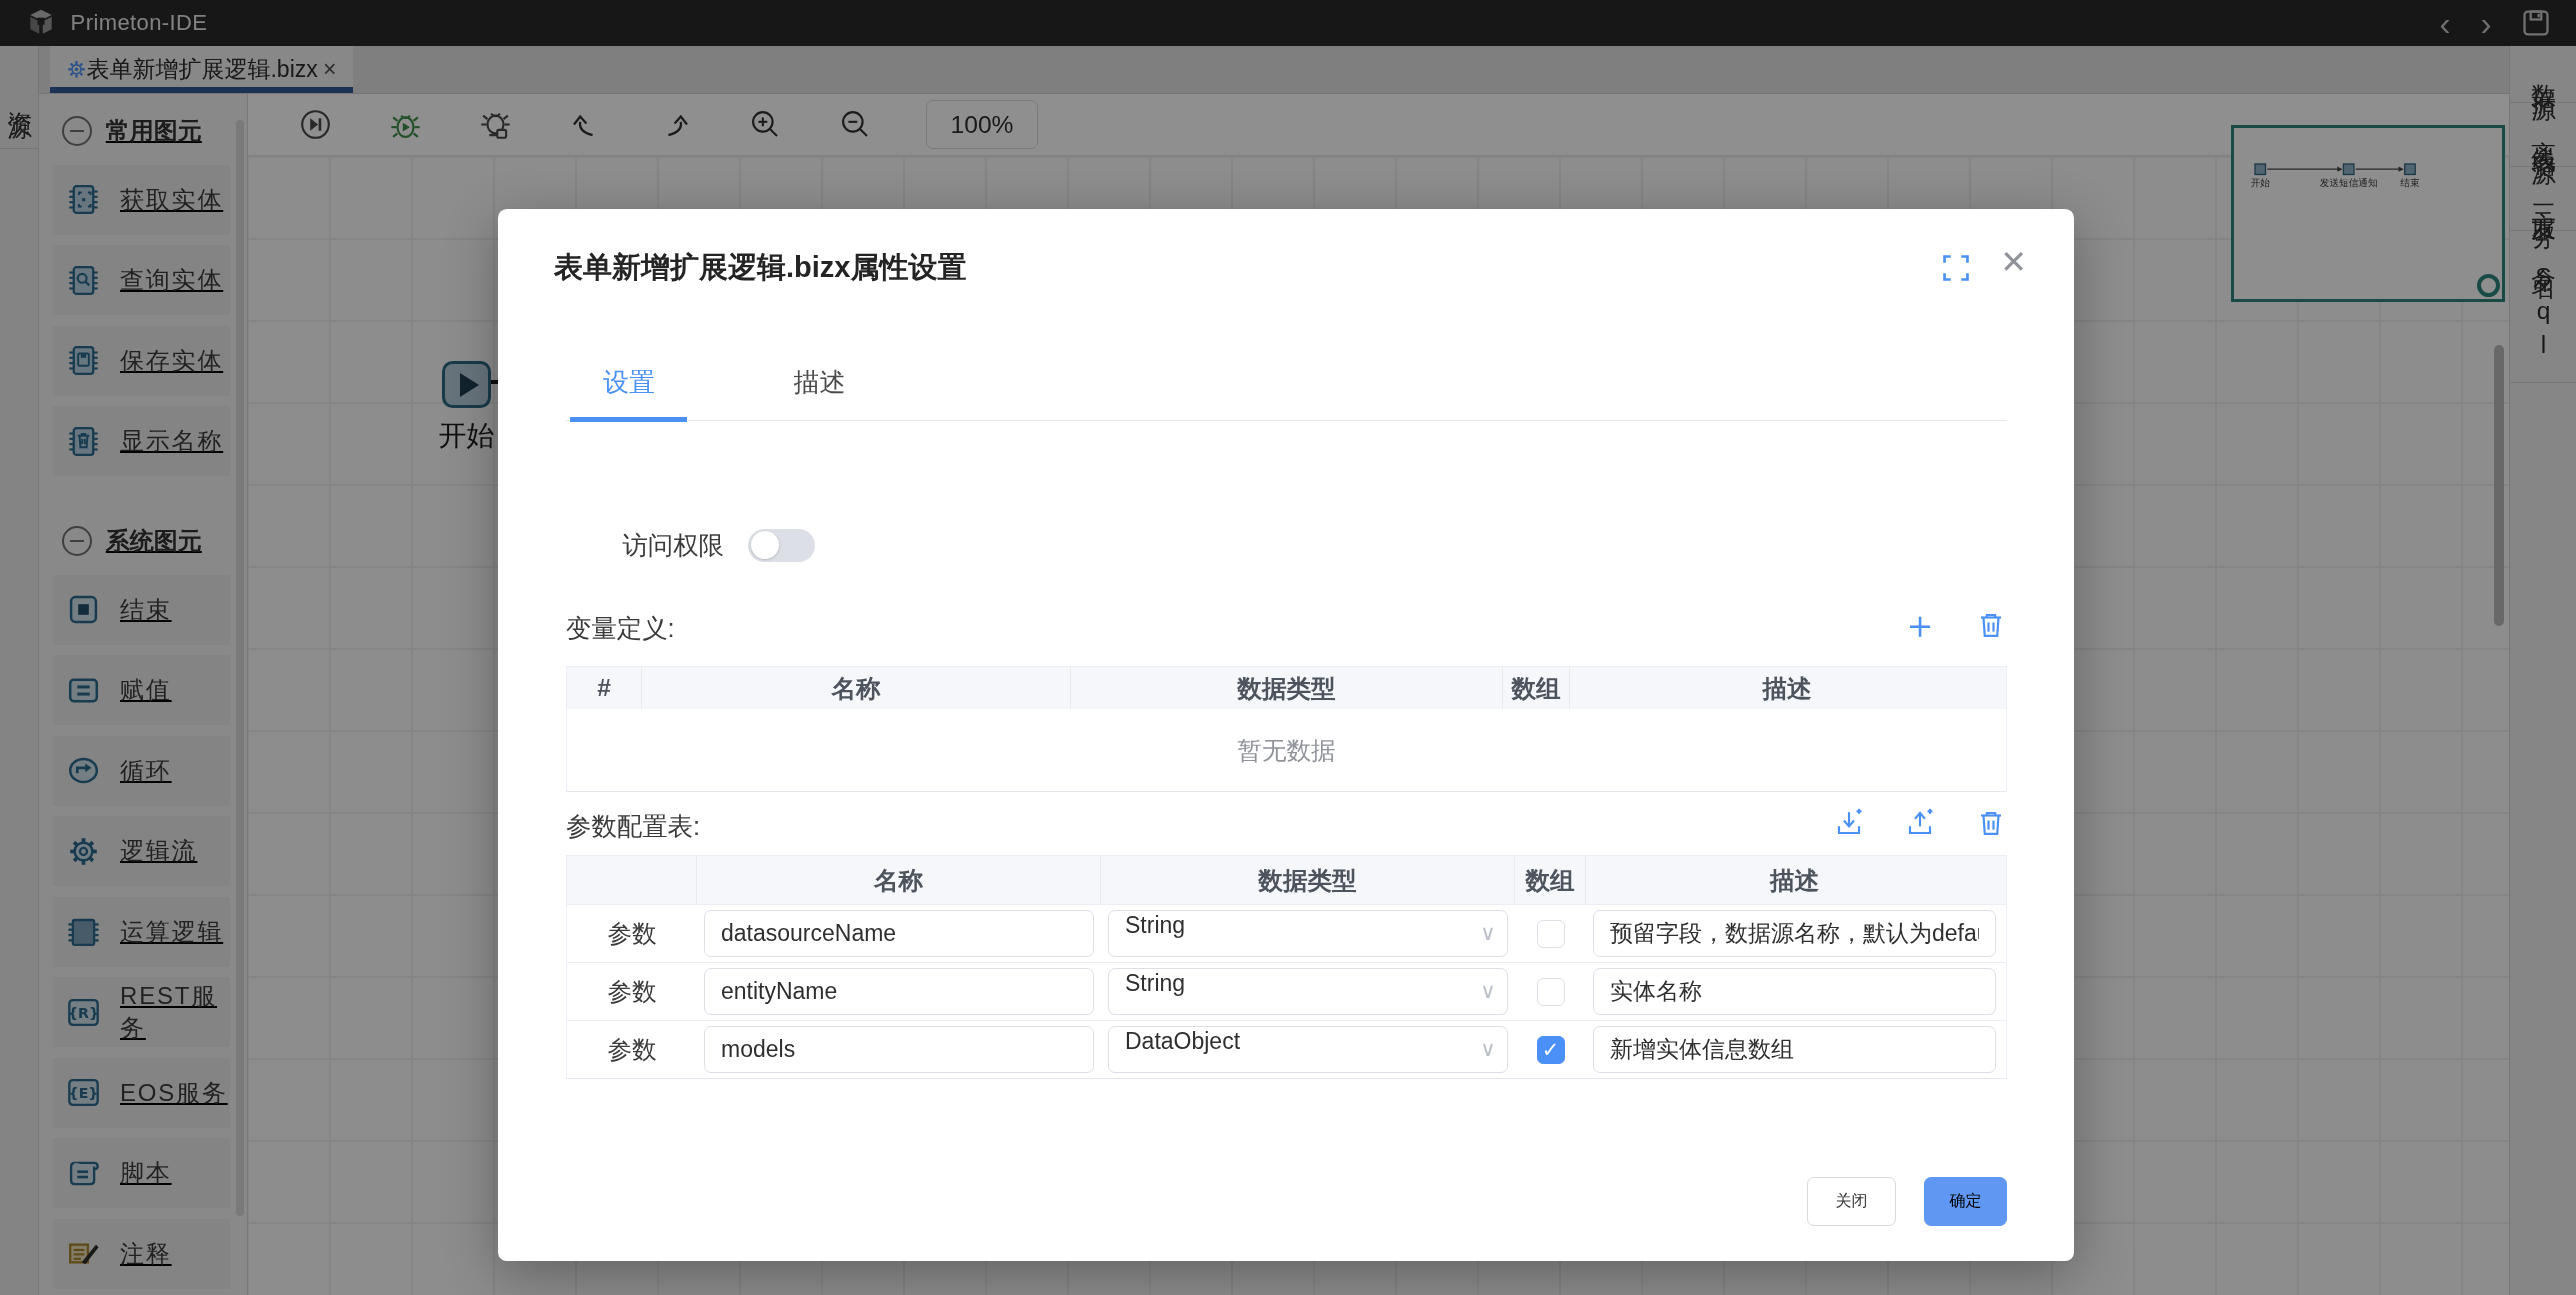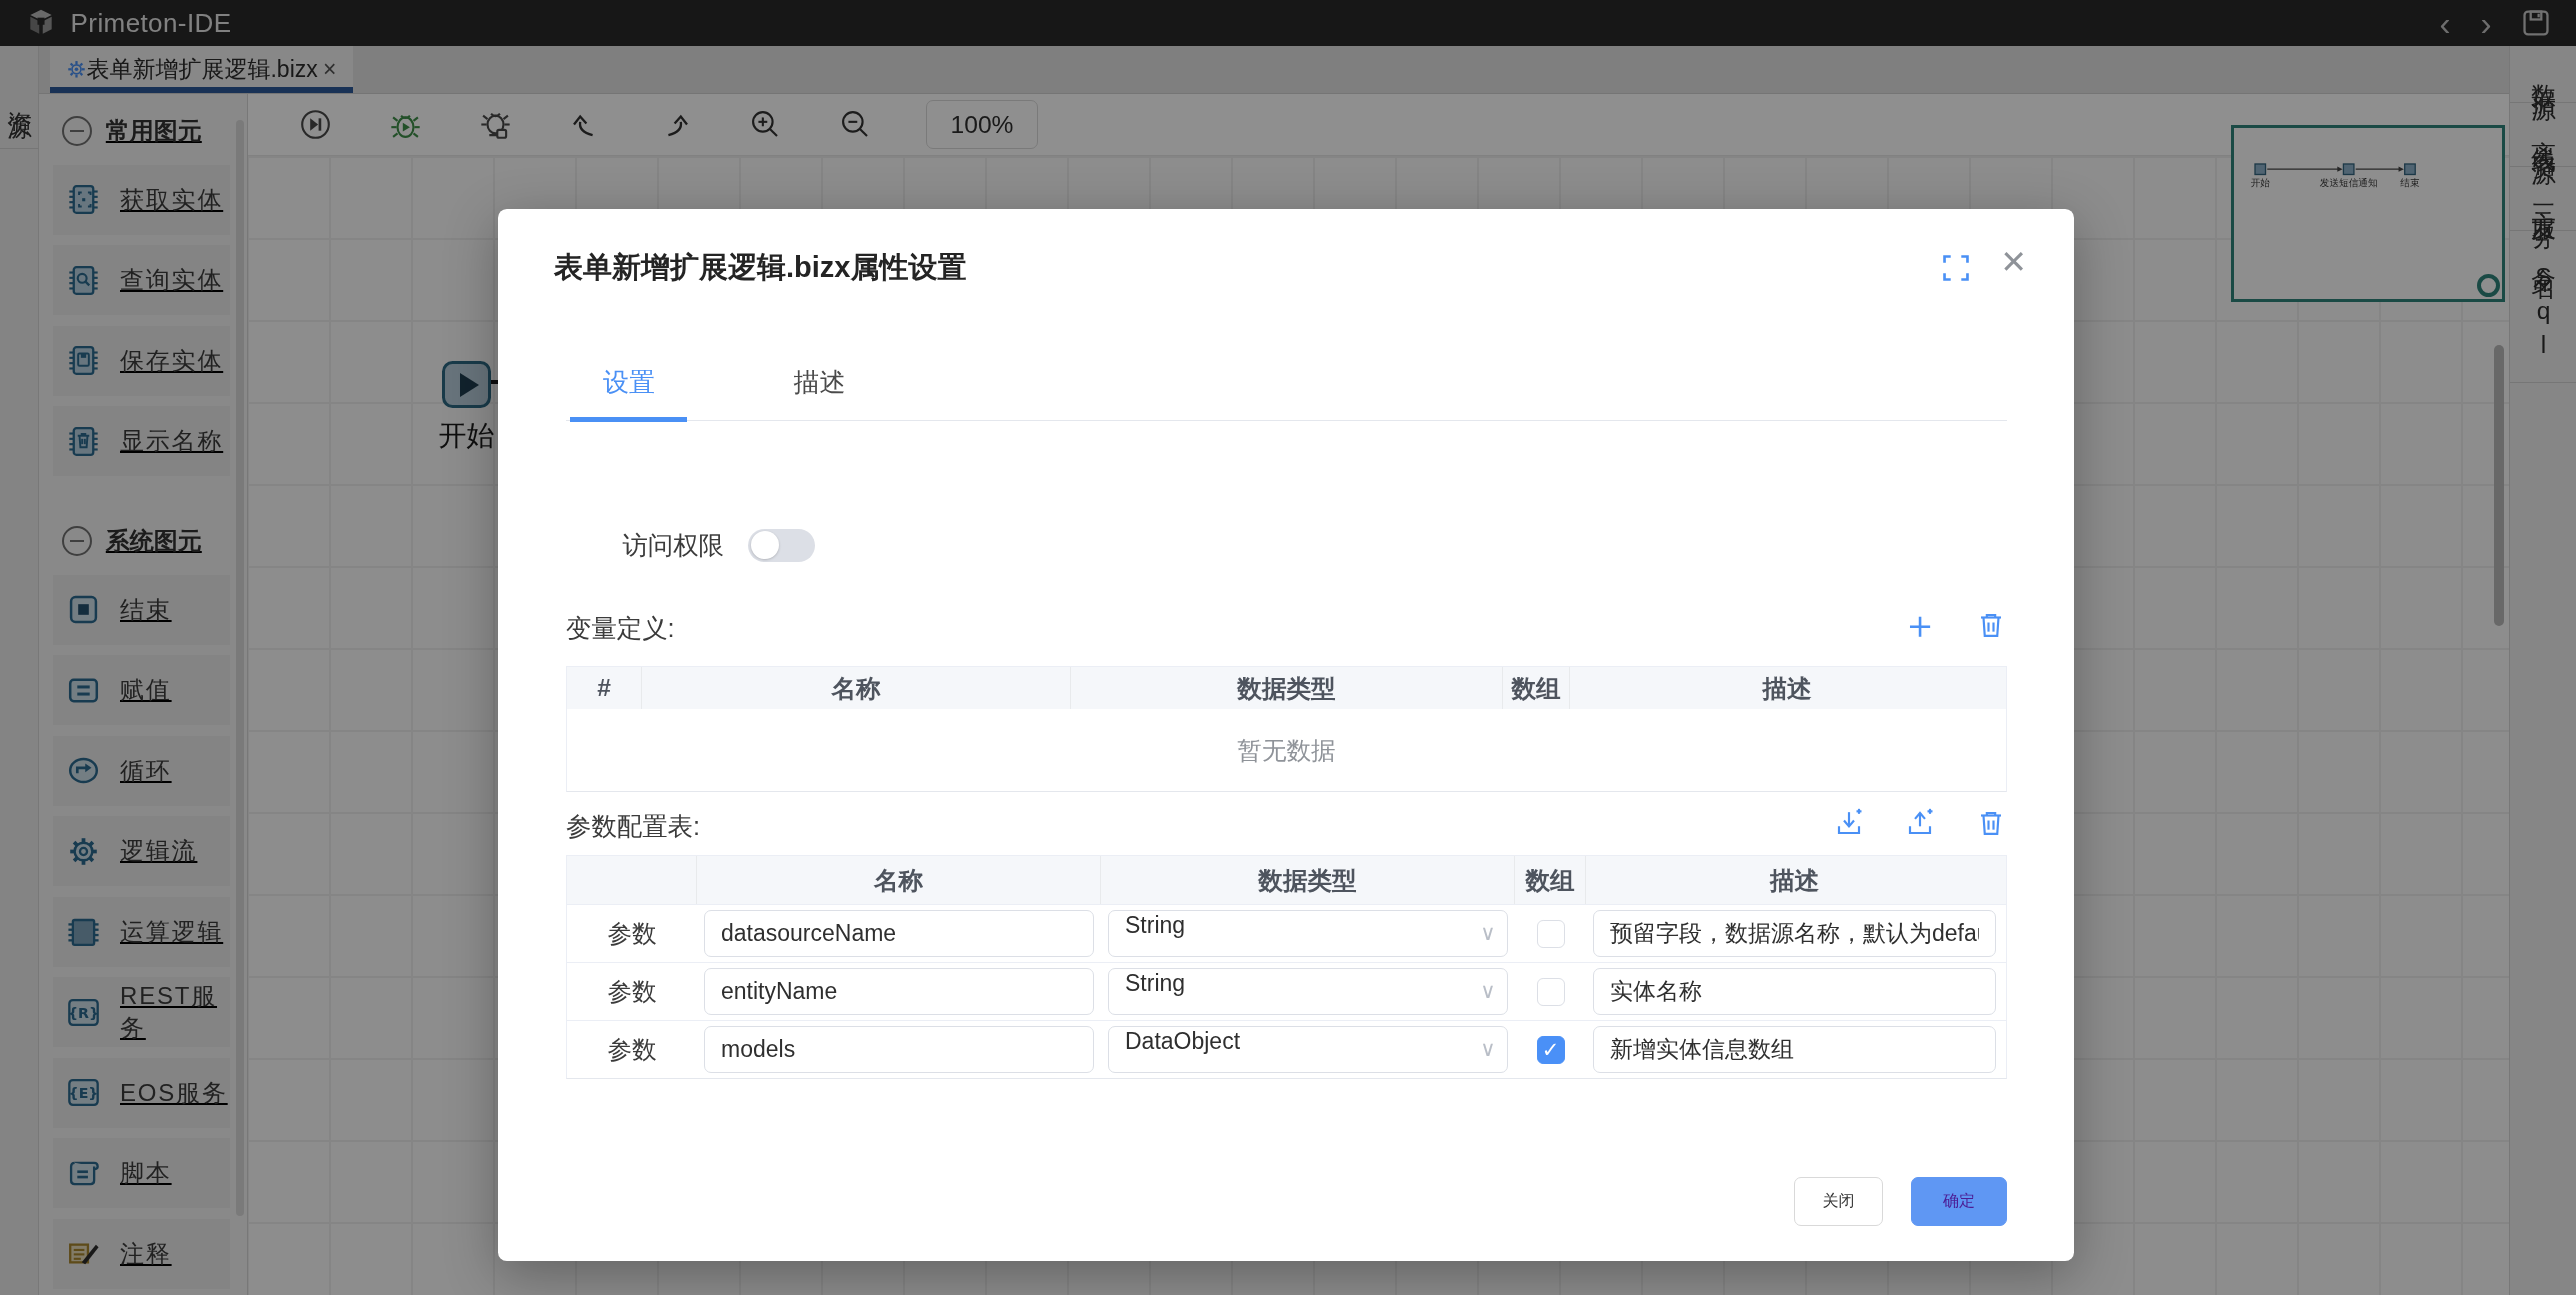--- a/index.html
+++ b/index.html
@@ -4,21 +4,21 @@
 <style>
   * { margin:0; padding:0; box-sizing:border-box; }
   html,body { width:2576px; height:1296px; background:#555; }
   body { font-family:"Liberation Sans","DejaVu Sans",sans-serif; }
   .app { position:relative; width:2576px; height:1296px; overflow:hidden; background:#fcfcfc; }
 
   
   .titlebar { position:absolute; left:0; top:0; width:2576px; height:46px; background:#2a2a2a;
     display:flex; align-items:center; padding:0 24.6px; z-index:5; }
   .titlebar .logo { width:32px; height:32px; margin-right:14px; }
-  .titlebar .app-title { color:#e6e6e6; font-size:26px; font-weight:500; letter-spacing:0.4px; }
+  .titlebar .app-title { color:#e6e6e6; font-size:22px; font-weight:500; letter-spacing:0.4px; }
   .titlebar .tb-right { margin-left:auto; display:flex; align-items:center; gap:30px; }
   .tb-nav { color:#c2c2c2; font-size:33px; line-height:1; cursor:pointer; font-weight:300; }
   .tb-save { width:30px; height:30px; }
 
   
   .left-dock { position:absolute; left:0; top:46px; width:39px; height:1250px; background:#ececec;
     border-right:0.9px solid #d6d6d6; z-index:4; }
   .left-dock .dock-item { width:39px; padding:12.3px 0 14px 0; text-align:center; border-bottom:0.9px solid #d2d2d2;
     writing-mode:vertical-rl; text-orientation:upright; margin:0 auto; color:#303030; font-size:24.6px;
     letter-spacing:5.3px; height:103px; display:flex; align-items:center; justify-content:center; }
@@ -124,21 +124,21 @@
     padding:0 39px 16px 16px; outline:none; font-family:inherit; background:#fff; }
   .select-caret { position:absolute; right:12.3px; top:10.5px; font-size:21px; color:#b9bec7; pointer-events:none; }
   .td-check { display:flex; align-items:center; justify-content:center; }
   .checkbox { width:28px; height:28px; border:1.8px solid #dcdfe6; border-radius:6.1px; background:#fff; cursor:pointer; }
   .checkbox.checked { background:#4a90f7; border-color:#4a90f7; color:#fff; font-size:21px; display:flex;
     align-items:center; justify-content:center; }
 
   .modal-footer { position:absolute; right:67px; top:968px; display:flex; gap:28px; }
   .btn { height:49px; border-radius:7px; font-size:16px; display:flex; align-items:center; justify-content:center; cursor:pointer; }
   .btn-close { width:89px; background:#fff; border:1.8px solid #d9d9d9; color:#333; }
-  .btn-confirm { width:96px; background:#5f97f3; border:1.8px solid #5f97f3; color:#4c1d95; }
+  .btn-confirm { width:83px; background:#5f97f3; border:1.8px solid #5f97f3; color:#000000; }
 
   svg { display:block; }
   .mm-flow text { font-size:11px; fill:#3a3a3a; }
 </style>
 </head>
 <body>
 
 <div class="app">
 
   <div class="titlebar">

